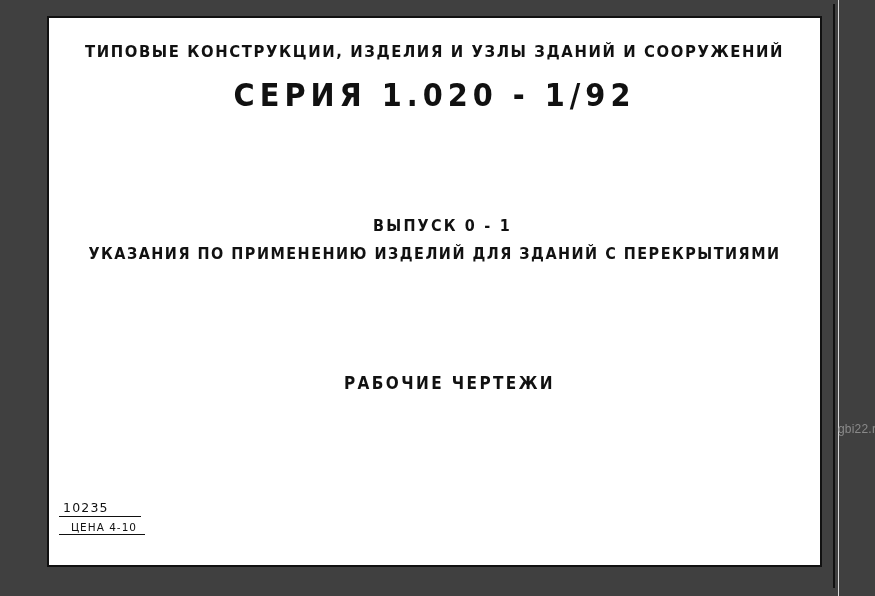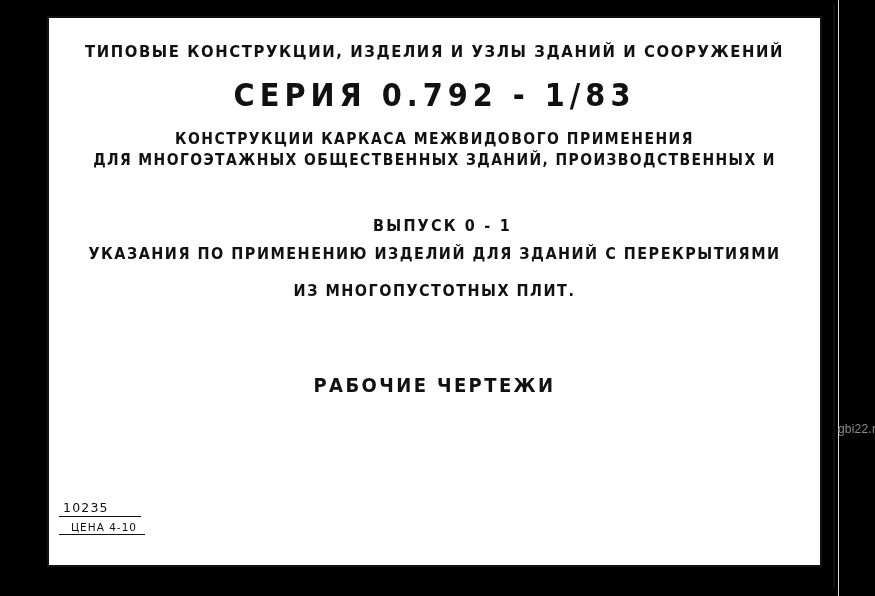--- a/index.html
+++ b/index.html
@@ -16,21 +16,21 @@
     color: #0a0a0a;
   }
 
   
   .page {
     position: absolute;
     left: 0;
     top: 0;
     width: 875px;
     height: 596px;
-    background: #000000;
+    background: #404040;
   }
 
   
   .scan-edge {
     position: absolute;
     top: 4px;
     left: 833px;
     width: 2px;
     height: 584px;
     background: #111;
@@ -125,23 +125,24 @@
   }
   .l-desc2 {
     top: 263px;
     font-size: 16px;
     letter-spacing: 1.5px;
     font-weight: 600;
   }
 
   .l-docType {
     top: 355px;
-    font-size: 20px;
+    font-size: 17px;
     letter-spacing: 2.4px;
     font-weight: 600;
+    padding-left: 15px;
   }
 
   
   .stamp {
     position: absolute;
     left: 10px;
     bottom: 30px;
     width: 120px;
     text-align: left;
     font-family: "DejaVu Sans", sans-serif;
@@ -185,32 +186,29 @@
 <div class="page">
 
   <div class="scan-edge"></div>
   <div class="scan-edge-2"></div>
 
   <div class="frame">
     <div class="content">
 
       <div class="line l-title">ТИПОВЫЕ КОНСТРУКЦИИ, ИЗДЕЛИЯ И УЗЛЫ ЗДАНИЙ И СООРУЖЕНИЙ</div>
 
-      <div class="line l-series">СЕРИЯ    0.792 - 1/83</div>
-
-      <div class="line l-sub1">КОНСТРУКЦИИ КАРКАСА МЕЖВИДОВОГО ПРИМЕНЕНИЯ</div>
-
-      <div class="line l-sub2">ДЛЯ МНОГОЭТАЖНЫХ ОБЩЕСТВЕННЫХ ЗДАНИЙ, ПРОИЗВОДСТВЕННЫХ И</div>
+      <div class="line l-series">СЕРИЯ    1.020 - 1/92</div>
+
+
 
 
       <div class="line l-issue">ВЫПУСК 0 - 1</div>
 
       <div class="line l-desc1">УКАЗАНИЯ ПО ПРИМЕНЕНИЮ ИЗДЕЛИЙ ДЛЯ ЗДАНИЙ С ПЕРЕКРЫТИЯМИ</div>
 
-      <div class="line l-desc2">ИЗ МНОГОПУСТОТНЫХ ПЛИТ.</div>
 
       <div class="line l-docType">РАБОЧИЕ ЧЕРТЕЖИ</div>
 
       <div class="stamp">
         <span class="stamp-code">10235</span>
         <span class="stamp-price">ЦЕНА  4-10</span>
       </div>
 
     </div>
   </div>

